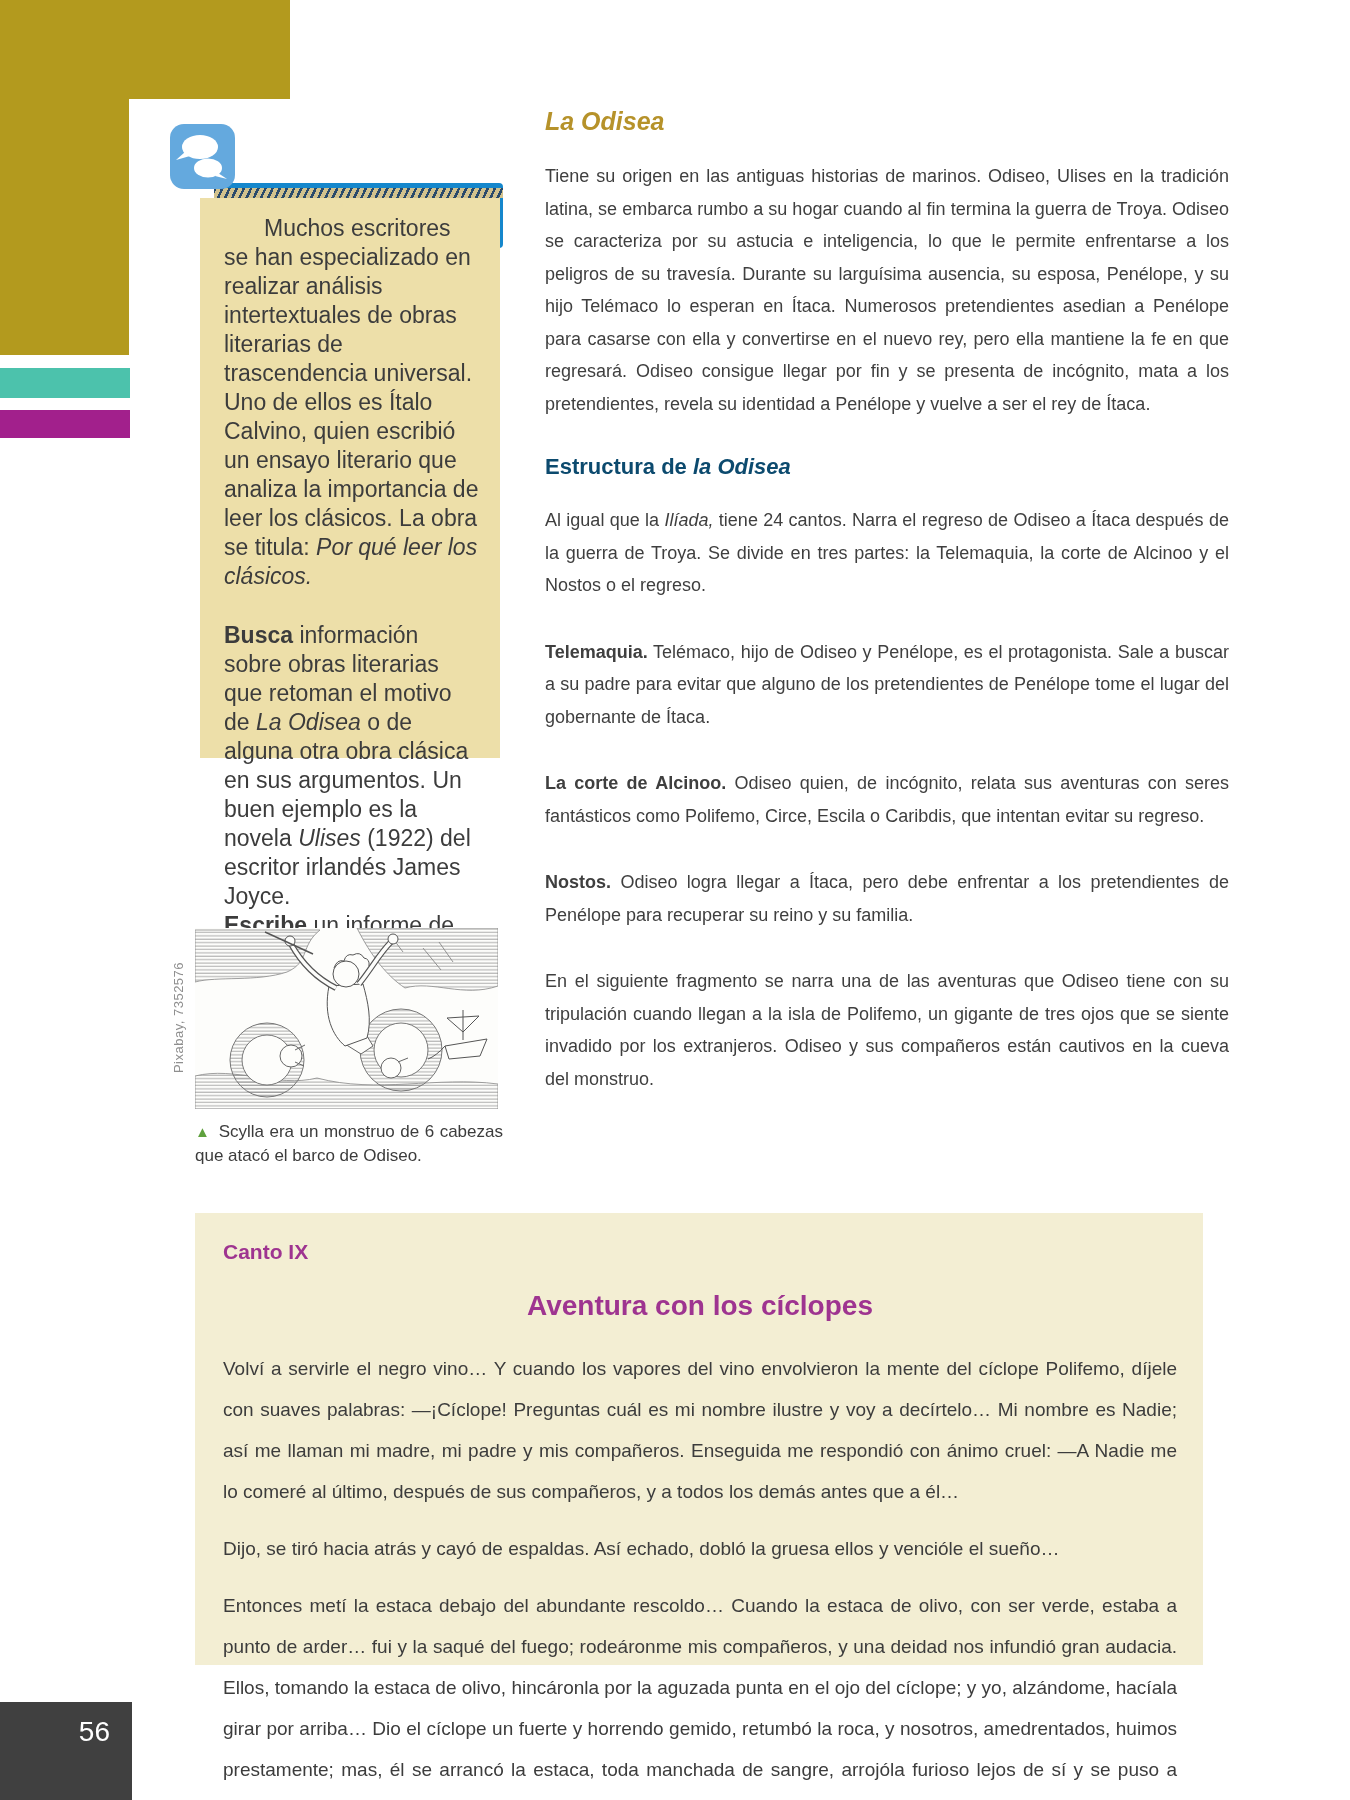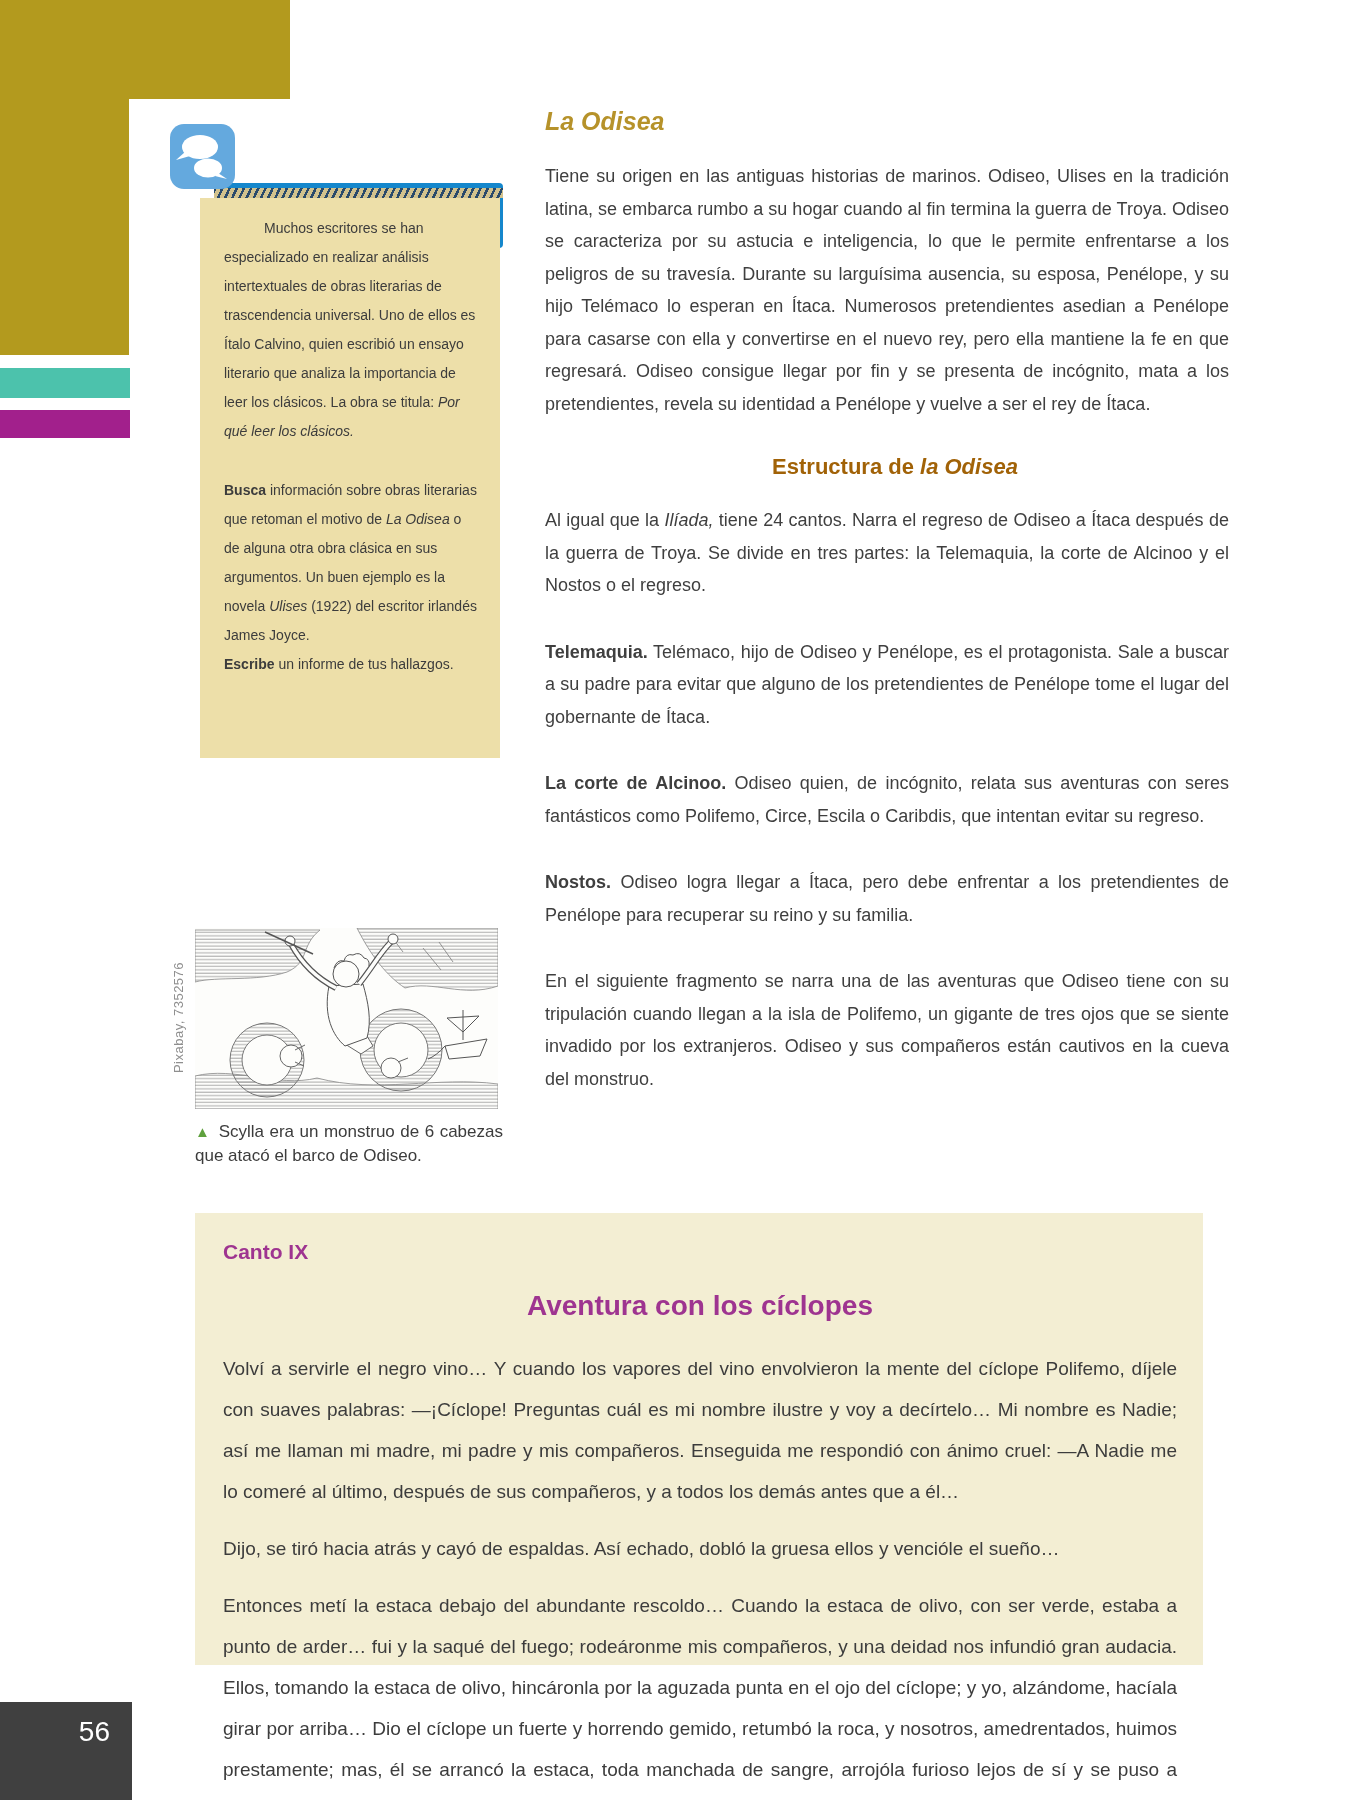--- a/index.html
+++ b/index.html
@@ -32,21 +32,21 @@
     position:absolute; left:170px; top:124px; width:65px; height:65px;
     background:#64a9de; border-radius:14px;
   }
   .hatch-divider {
     position:absolute; left:214px; top:188px; width:289px; height:10px;
     background:repeating-linear-gradient(115deg,#2a4a6b 0px,#2a4a6b 2.5px,#d2c28d 2.5px,#d2c28d 6.5px);
   }
   .sidebar-box {
     position:absolute; left:200px; top:198px; width:300px; height:560px;
     background:#eddfa9; padding:16px 21px 0 24px;
-    font-size:14px; line-height:29px; color:#3c3c3c;
+    font-size:23px; line-height:29px; color:#3c3c3c;
   }
   .sidebar-box p.first { text-indent:40px; margin-bottom:30px; }
   .sidebar-box .b { font-weight:bold; }
   .sidebar-box .i { font-style:italic; }
 
   
   .figure-img { position:absolute; left:195px; top:928px; width:303px; height:181px; background:#fdfdfb; }
   .figure-img svg { width:100%; height:100%; display:block; }
   .figure-credit {
     position:absolute; left:88px; top:1010px; width:180px; text-align:center;
@@ -57,21 +57,21 @@
     font-size:17px; line-height:24px; text-align:justify; color:#3c3c3c;
   }
   .tri { color:#5fa13e; font-size:15px; margin-right:8px; }
 
   
   .main-col { position:absolute; left:545px; top:107px; width:684px; }
   .h1-gold {
     color:#b6922a; font-size:25px; font-weight:bold; font-style:italic;
     margin-bottom:24px;
   }
-  .h2-gold { color:#a16207; font-size:22px; font-weight:bold; margin:12px 0 24px 16px;text-align:center; }
+  .h2-gold { color:#0c4a6e; font-size:22px; font-weight:bold; margin:12px 0 24px 0; }
   .h2-gold .i { font-style:italic; }
   .main-col p { font-size:18px; line-height:32.5px; text-align:justify; margin-bottom:34px; }
   .main-col .lead { font-weight:bold; }
   .main-col .i { font-style:italic; }
 
   
   .canto-box {
     position:absolute; left:195px; top:1213px; width:1008px; height:452px;
     background:#f3eed3; padding:27px 26px 0 28px;
   }

